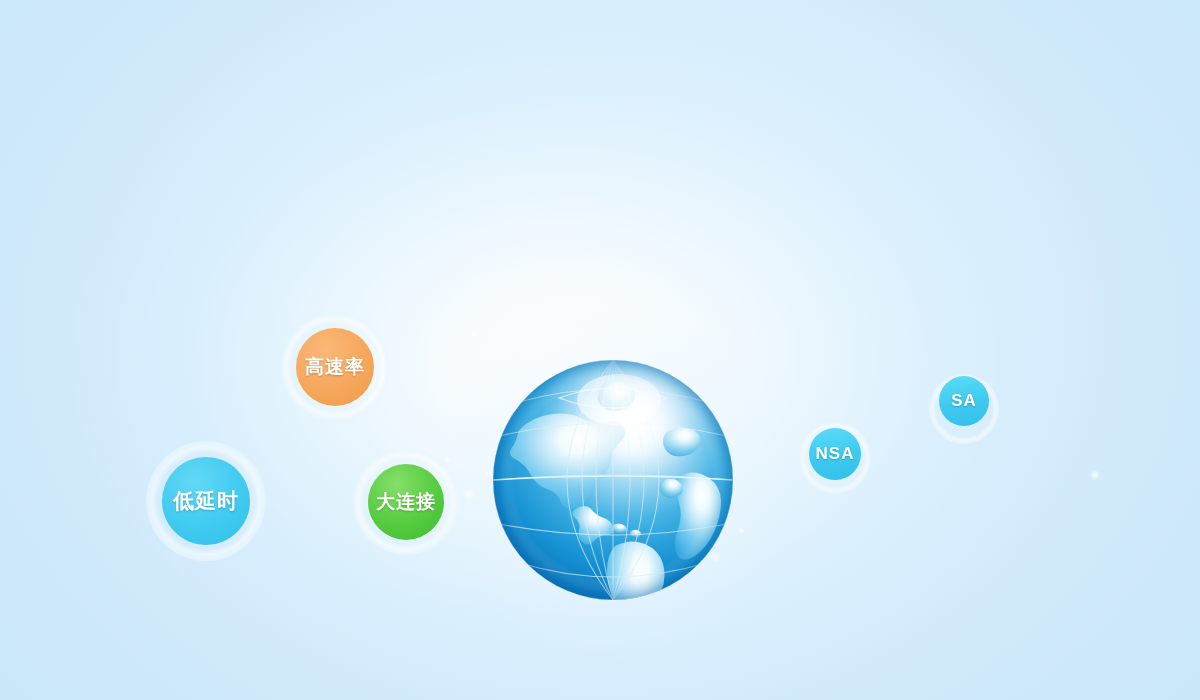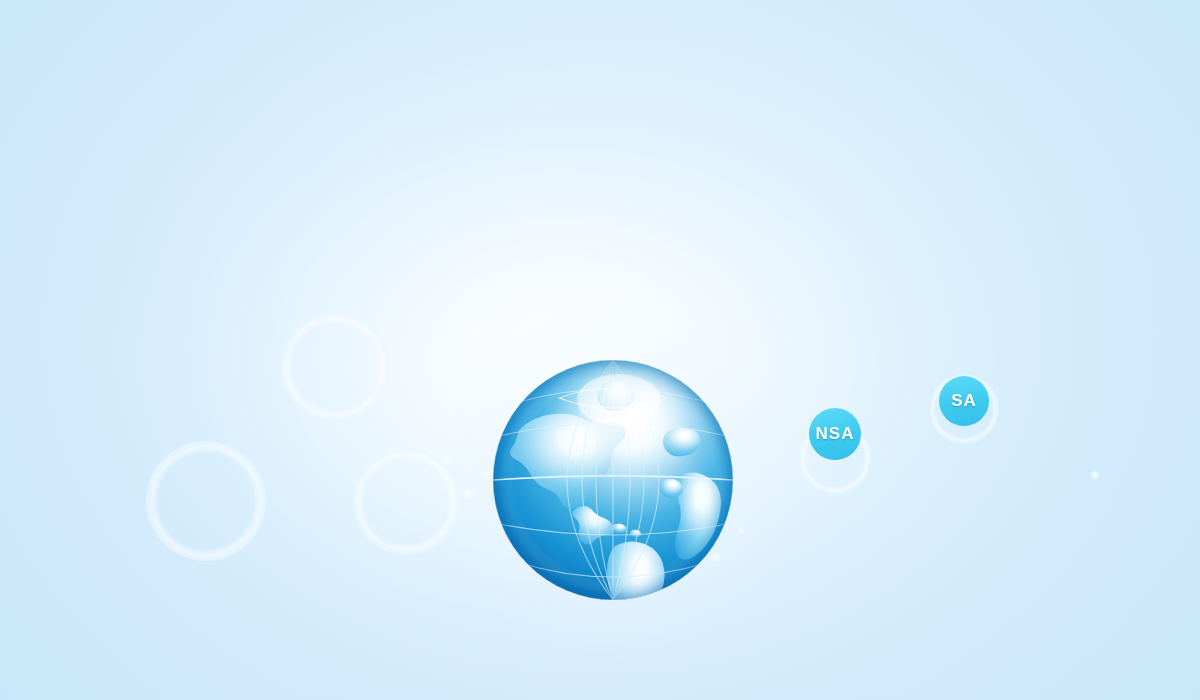--- a/index.html
+++ b/index.html
@@ -75,21 +75,21 @@
 
   #bubble-speed   { left:296px; top:328px; width:78px; height:78px; font-size:19px;
                     background:radial-gradient(circle at 38% 28%, #fbb878 0%, #f7a95f 48%, #f09b47 100%); }
   #halo-speed     { left:281px; top:313px; width:108px; height:108px; }
 
   #bubble-connect { left:368px; top:464px; width:76px; height:76px; font-size:19px;
                     background:radial-gradient(circle at 38% 26%, #86df6a 0%, #5ccf46 45%, #3ebd2c 100%); }
   #halo-connect   { left:353px; top:449px; width:106px; height:106px; }
 
   
-  #bubble-nsa     { left:809px; top:408px; width:52px; height:52px; font-size:17px;
+  #bubble-nsa     { left:809px; top:428px; width:52px; height:52px; font-size:17px;
                     background:linear-gradient(170deg, #5ddcf7 0%, #3ecaf0 52%, #33bfe9 100%); }
   #halo-nsa       { left:799px; top:422px; width:72px; height:72px; }
 
   #bubble-sa      { left:939px; top:376px; width:50px; height:50px; font-size:17px;
                     background:linear-gradient(170deg, #5ddcf7 0%, #3ecaf0 52%, #33bfe9 100%); }
   #halo-sa        { left:929px; top:374px; width:70px; height:70px; }
 
   
   #logo-strip {
     position:absolute;
@@ -202,24 +202,33 @@
         <ellipse cx="140" cy="62" rx="78" ry="58" fill="url(#gHi)"></ellipse>
         <ellipse cx="128" cy="42" rx="42" ry="26" fill="#ffffff" opacity="0.55"></ellipse>
       </g>
 
       <circle cx="122" cy="122" r="120" fill="url(#gRim)"></circle>
       <circle cx="122" cy="122" r="120" fill="none" stroke="#ffffff" stroke-opacity="0.32" stroke-width="1"></circle>
     </svg>
   </div>
 
   <div class="halo" id="halo-low"></div>
+  <div class="bubble" id="bubble-low">
+    <span>低延时</span>
+  </div>
 
   <div class="halo" id="halo-speed"></div>
+  <div class="bubble" id="bubble-speed">
+    <span>高速率</span>
+  </div>
 
   <div class="halo" id="halo-connect"></div>
+  <div class="bubble" id="bubble-connect">
+    <span>大连接</span>
+  </div>
 
   <div class="halo" id="halo-nsa"></div>
   <div class="bubble" id="bubble-nsa">
     <span>NSA</span>
   </div>
 
   <div class="halo" id="halo-sa"></div>
   <div class="bubble" id="bubble-sa">
     <span>SA</span>
   </div>

